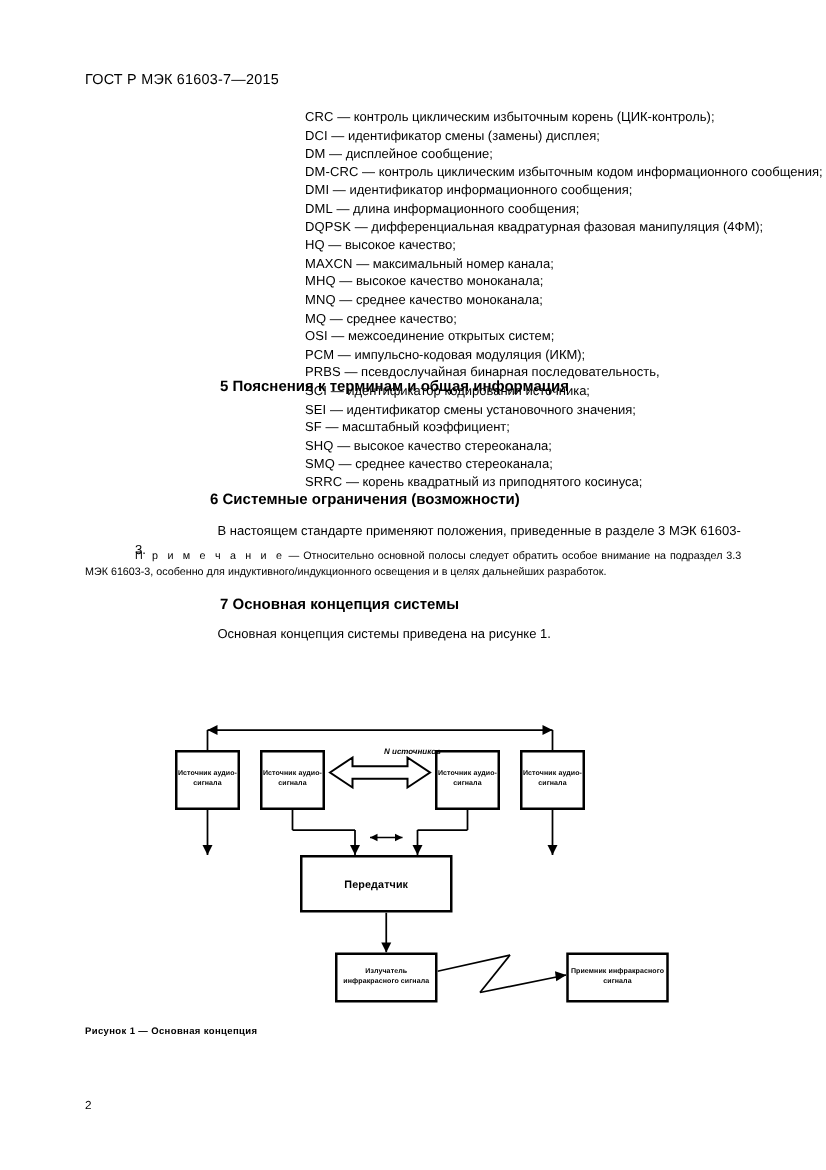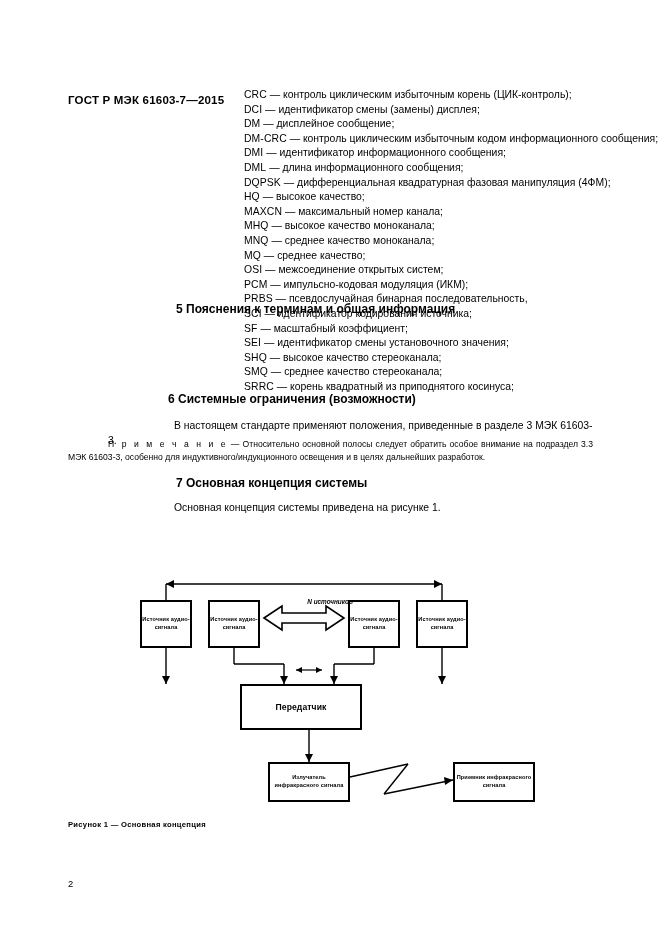--- a/index.html
+++ b/index.html
@@ -16,23 +16,22 @@
     width: 661px;
     height: 936px;
     background: #ffffff;
     overflow: hidden;
   }
   .header {
     position: absolute;
     left: 68px;
     top: 58px;
     font-size: 11.5px;
-    font-weight: bold;
+    font-weight: normal;
     letter-spacing: 0.2px;
-    margin-top: 36px;
   }
   .content {
     position: absolute;
     left: 68px;
     top: 88px;
     width: 525px;
   }
   .abbr-list {
     margin: 0;
     padding: 0;
@@ -184,22 +183,22 @@
         <li><span class="abbr-term">DQPSK</span> <span>—</span> <span>дифференциальная квадратурная фазовая манипуляция (4ФМ);</span></li>
         <li><span class="abbr-term">HQ</span> <span>—</span> <span>высокое качество;</span></li>
         <li><span class="abbr-term">MAXCN</span> <span>—</span> <span>максимальный номер канала;</span></li>
         <li><span class="abbr-term">MHQ</span> <span>—</span> <span>высокое качество моноканала;</span></li>
         <li><span class="abbr-term">MNQ</span> <span>—</span> <span>среднее качество моноканала;</span></li>
         <li><span class="abbr-term">MQ</span> <span>—</span> <span>среднее качество;</span></li>
         <li><span class="abbr-term">OSI</span> <span>—</span> <span>межсоединение открытых систем;</span></li>
         <li><span class="abbr-term">PCM</span> <span>—</span> <span>импульсно-кодовая модуляция (ИКМ);</span></li>
         <li><span class="abbr-term">PRBS</span> <span>—</span> <span>псевдослучайная бинарная последовательность,</span></li>
         <li><span class="abbr-term">SCI</span> <span>—</span> <span>идентификатор кодирования источника;</span></li>
+        <li><span class="abbr-term">SEI</span> <span>—</span> <span>идентификатор смены установочного значения;</span></li>
         <li><span class="abbr-term">SF</span> <span>—</span> <span>масштабный коэффициент;</span></li>
-        <li><span class="abbr-term">SEI</span> <span>—</span> <span>идентификатор смены установочного значения;</span></li>
         <li><span class="abbr-term">SHQ</span> <span>—</span> <span>высокое качество стереоканала;</span></li>
         <li><span class="abbr-term">SMQ</span> <span>—</span> <span>среднее качество стереоканала;</span></li>
         <li><span class="abbr-term">SRRC</span> <span>—</span> <span>корень квадратный из приподнятого косинуса;</span></li>
       </ul>
   </div>
 
   <h2 class="section sec5">5  Пояснения к терминам и общая информация</h2>
 
   <h2 class="section sec6">6  Системные ограничения (возможности)</h2>
   <div class="para p6">В настоящем стандарте применяют положения, приведенные в разделе 3 МЭК 61603-3.</div>

